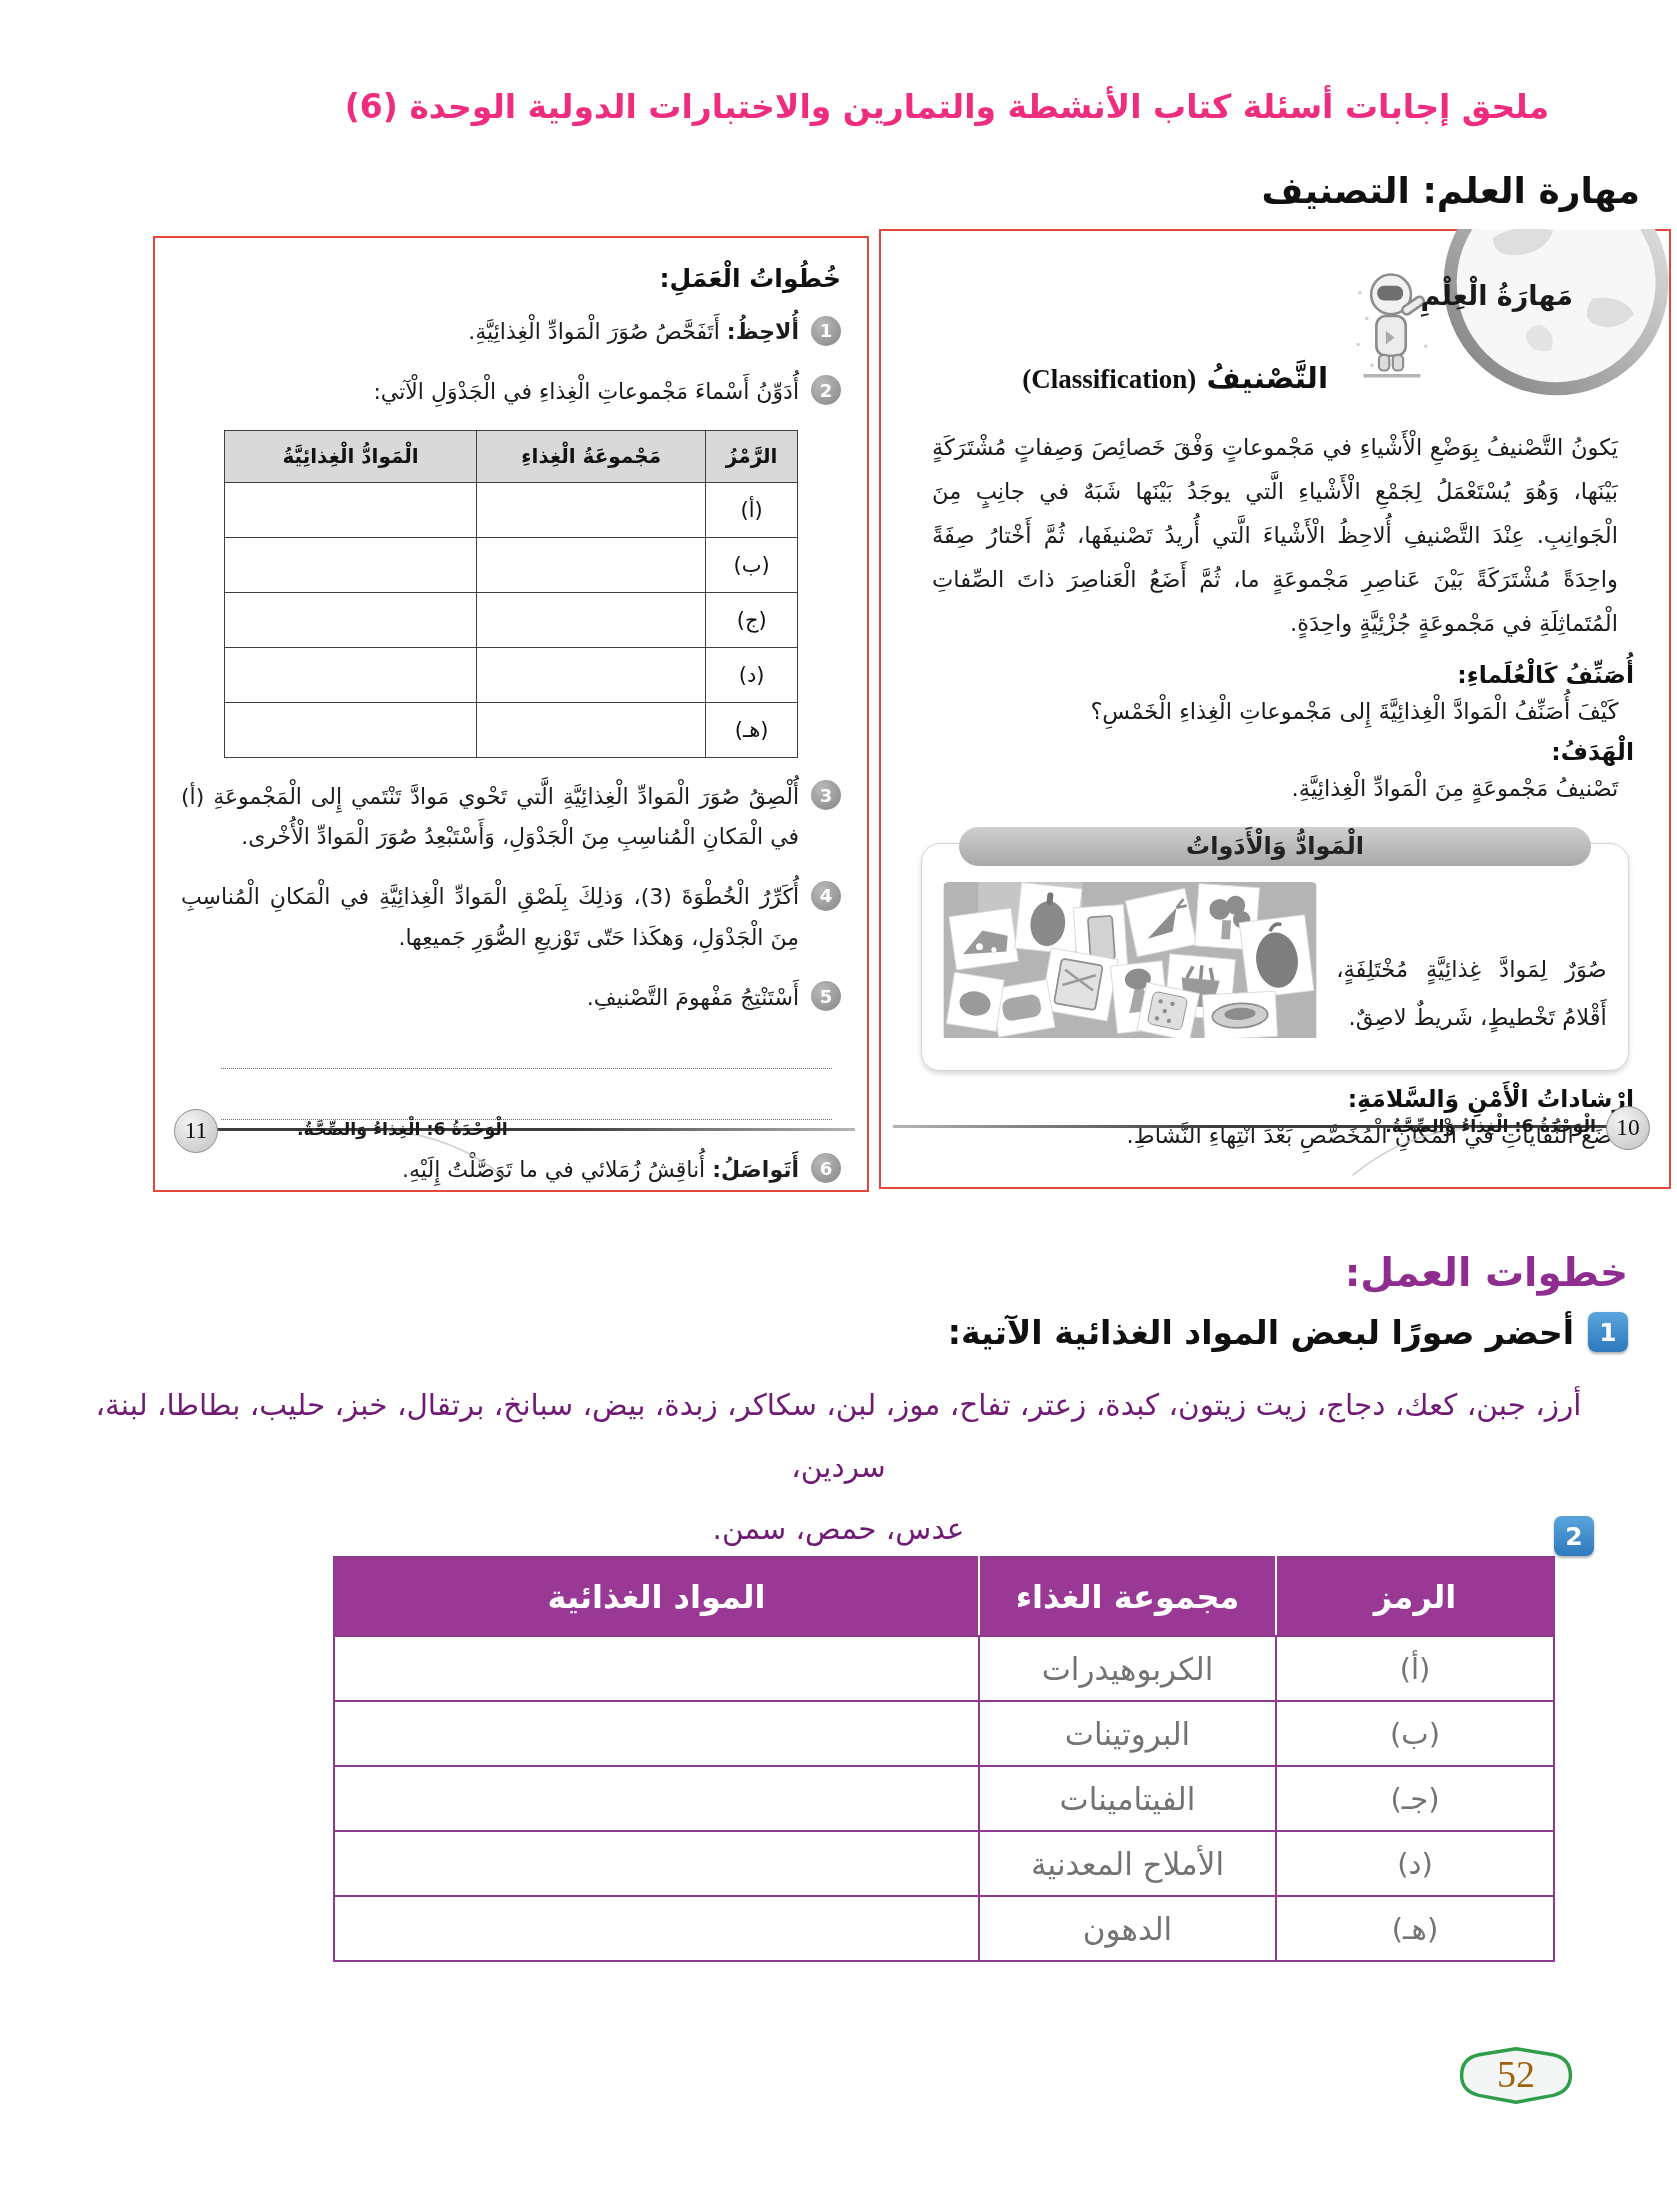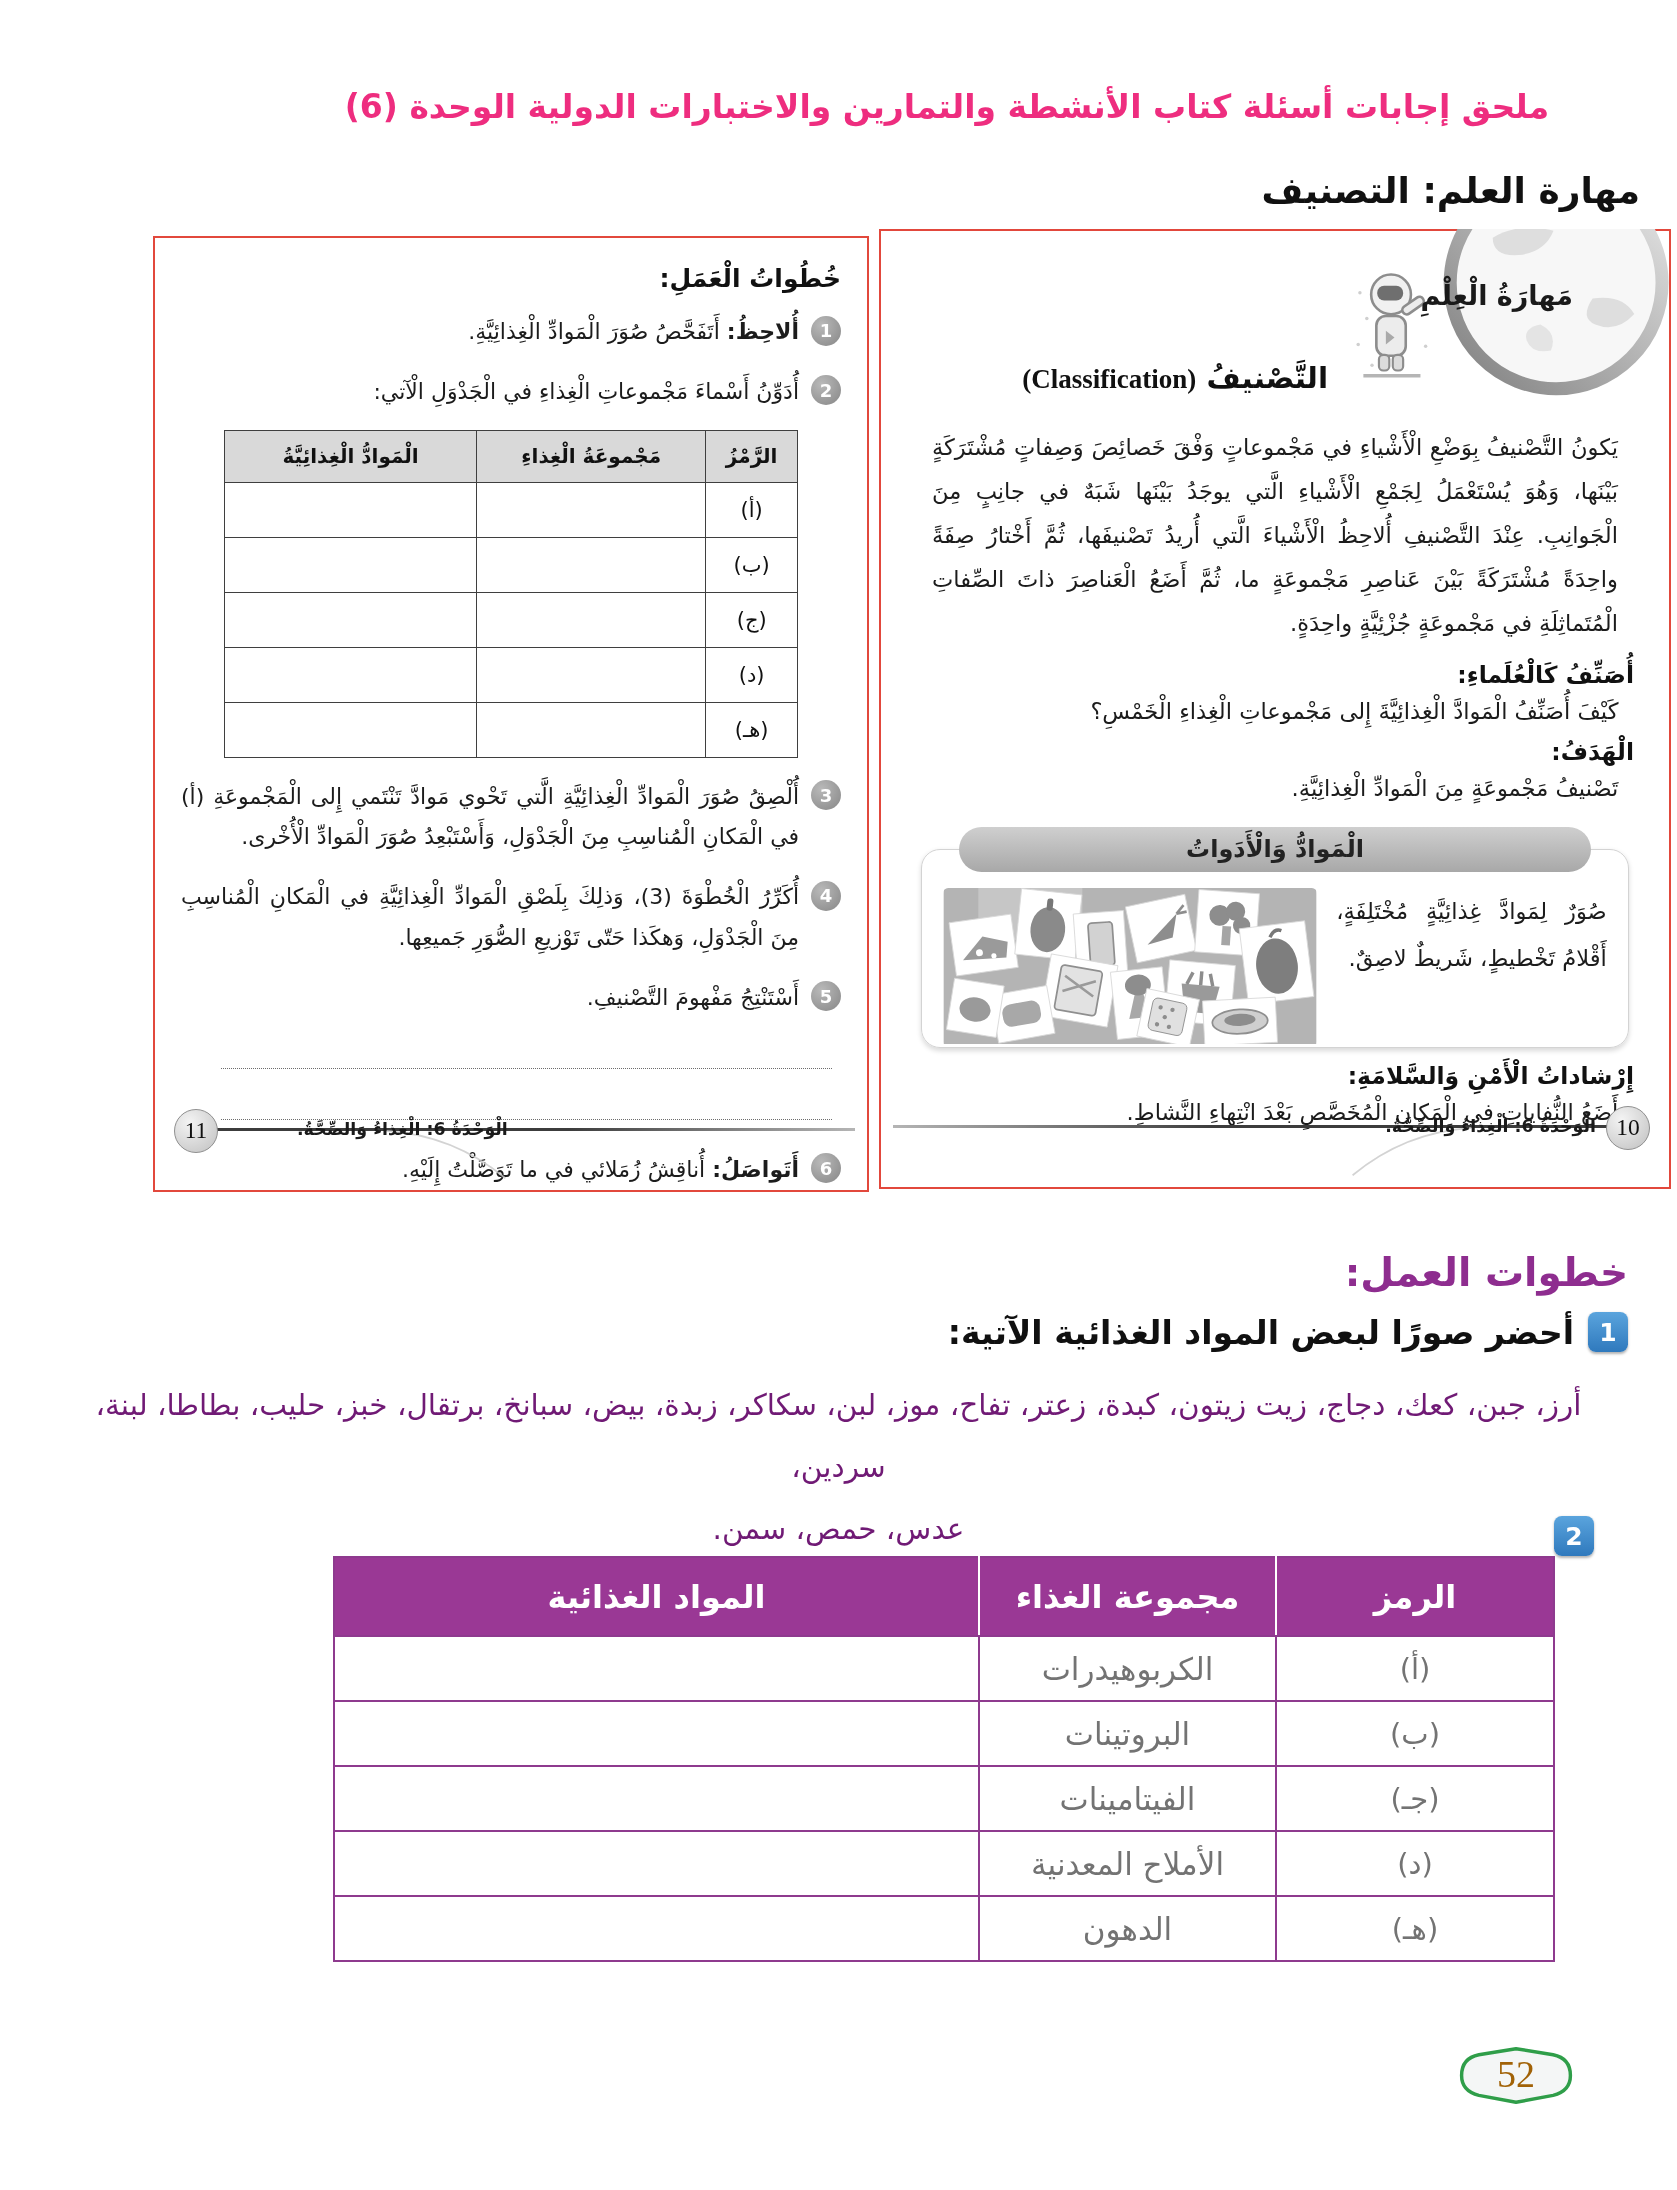--- a/index.html
+++ b/index.html
@@ -22,27 +22,27 @@
   .logo-label{position:absolute;top:49px;right:96px;font-size:27px;font-weight:bold;color:#1a1a1a;}
   .scan-title{position:absolute;top:130px;right:341px;font-size:29.5px;font-weight:bold;color:#111;white-space:nowrap;}
   .scan-title .t-en{font-family:"Liberation Serif",serif;font-size:27px;font-weight:bold;}
 
   .rp-body{padding:178px 35px 0 35px;}
   .rp-body p.intro{margin:16px;font-size:22.6px;line-height:1.95;text-align:justify;color:#1c1c1c;}
   .h-bold{font-size:23.5px;font-weight:bold;color:#111;margin-top:14px;}
   .sub-line{margin:8.7px 15.6px 0 0;font-size:22.6px;color:#1c1c1c;}
 
   .materials{margin-top:26px;position:relative;}
-  .mat-banner{width:88%;margin:0 auto;height:45px;border-radius:22.6px;
+  .mat-banner{width:88%;margin:0 auto;height:39px;border-radius:22.6px;
               background:linear-gradient(180deg,#cfcfcf,#a8a8a8);
               display:flex;align-items:center;justify-content:center;
               font-size:24px;font-weight:bold;color:#222;position:relative;z-index:2;}
   .mat-box{margin:-22.6px 5.2px 0 5.2px;border:0.9px solid #d3d3d3;border-radius:19px;
-           box-shadow:0 2.6px 5.2px rgba(0,0,0,.15);padding:38px 21px 0 21px;
-           display:flex;gap:19px;align-items:flex-start;}
+           box-shadow:0 2.6px 5.2px rgba(0,0,0,.15);padding:38px 21px 29px 21px;
+           display:flex;gap:19px;align-items:flex-end;}
   .mat-text{flex:1;font-size:22.6px;line-height:2.1;color:#1c1c1c;margin:0;text-align:justify;}
   .mat-photo{flex:0 0 auto;border-radius:5.2px;overflow:hidden;}
 
   
   .pfoot{position:absolute;bottom:12px;left:12px;right:12px;height:64px;}
   .frule{position:absolute;top:14px;height:2.6px;}
   .pfoot .fcircle{position:absolute;top:-5.2px;width:42px;height:42px;border-radius:50%;
           background:radial-gradient(circle at 35% 30%,#f4f4f4,#c0c0c0);
           border:0.9px solid #8f8f8f;display:flex;align-items:center;justify-content:center;
           font-family:"Liberation Serif",serif;font-size:23.5px;color:#111;}

